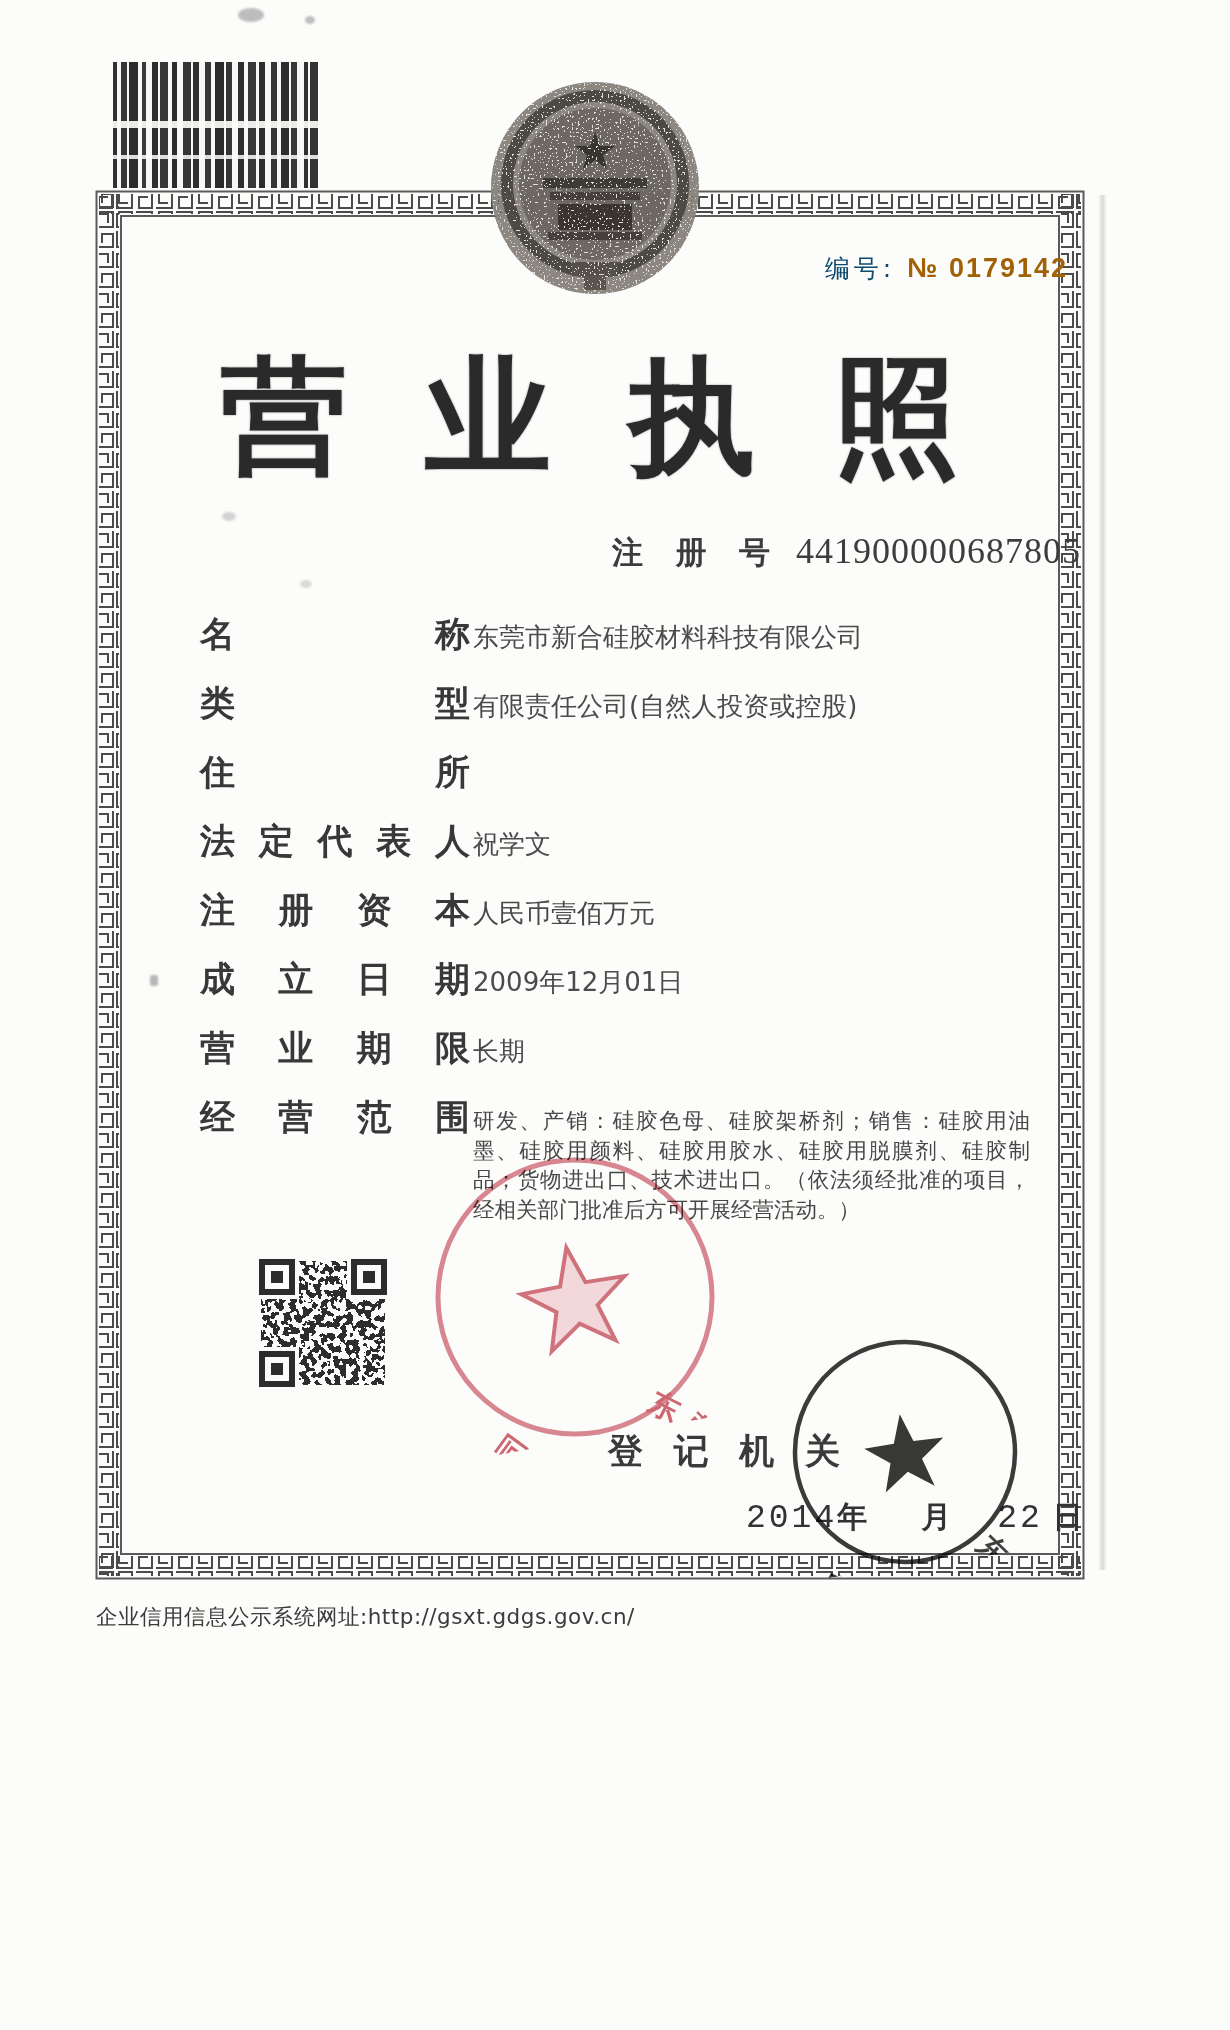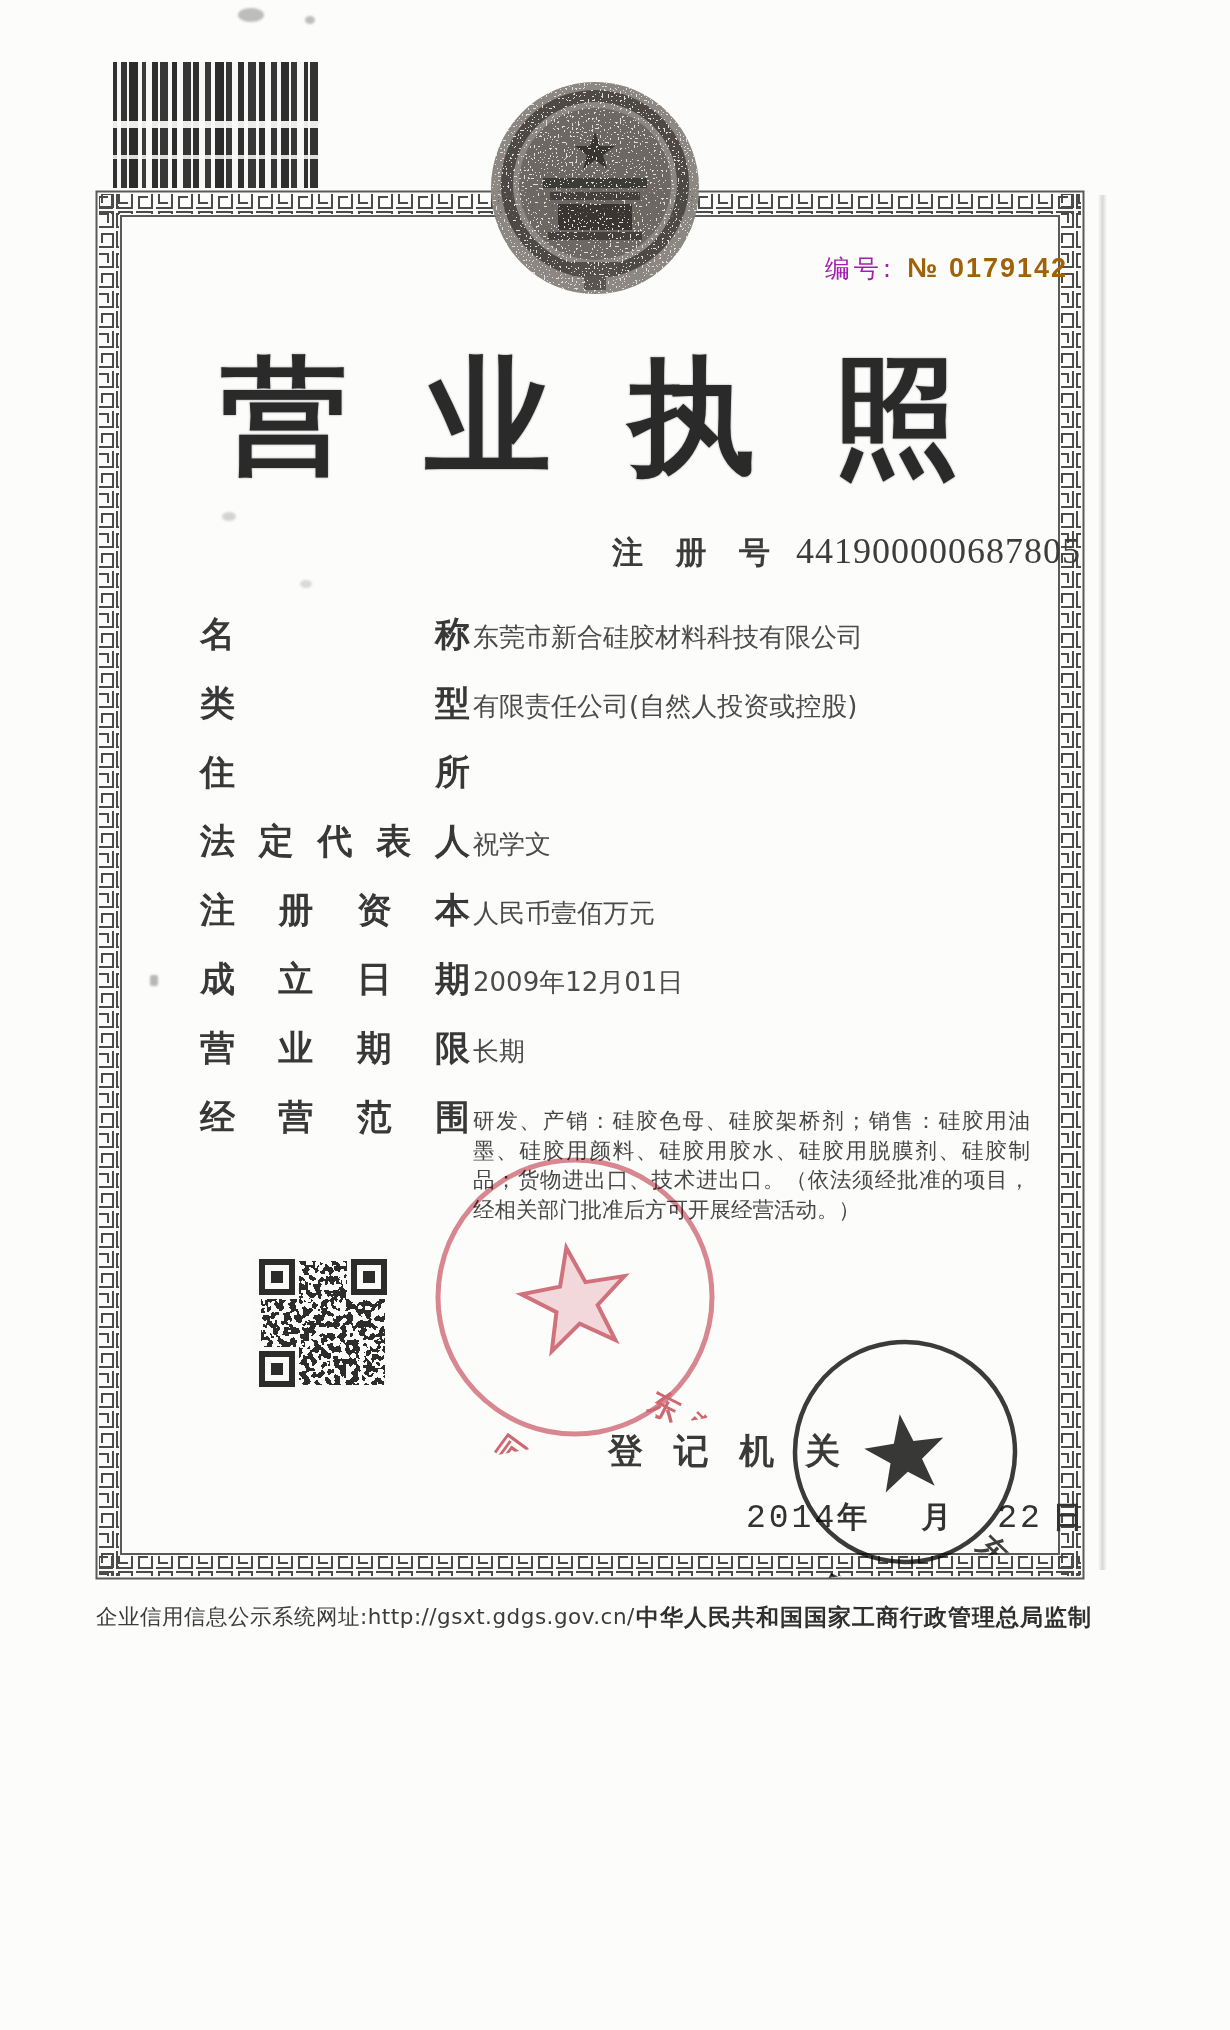--- a/index.html
+++ b/index.html
@@ -16,21 +16,21 @@
     position:absolute;left:113px;top:62px;width:205px;height:126px;opacity:.9;
     background:
       linear-gradient(180deg,rgba(252,252,251,0) 0 47%,rgba(252,252,251,.92) 47% 52%,rgba(252,252,251,0) 52% 74%,rgba(252,252,251,.85) 74% 77%,rgba(252,252,251,0) 77%),
       linear-gradient(90deg,#1c1c1c 0 2%,#f7f7f6 2% 4%,#202020 4% 7%,#f7f7f6 7% 8%,#161616 8% 12%,#f7f7f6 12% 14%,#242424 14% 16%,#f7f7f6 16% 19%,#181818 19% 22%,#f7f7f6 22% 23%,#222 23% 27%,#f7f7f6 27% 29%,#161616 29% 31%,#f7f7f6 31% 34%,#202020 34% 38%,#f7f7f6 38% 39%,#191919 39% 42%,#f7f7f6 42% 45%,#232323 45% 48%,#f7f7f6 48% 50%,#151515 50% 54%,#f7f7f6 54% 55%,#212121 55% 58%,#f7f7f6 58% 61%,#191919 61% 64%,#f7f7f6 64% 66%,#232323 66% 70%,#f7f7f6 70% 71%,#171717 71% 74%,#f7f7f6 74% 77%,#212121 77% 80%,#f7f7f6 80% 82%,#181818 82% 86%,#f7f7f6 86% 87%,#222 87% 90%,#f7f7f6 90% 93%,#1a1a1a 93% 95%,#f7f7f6 95% 96%,#1e1e1e 96% 100%);
   }
   
   .emblem{position:absolute;left:488px;top:80px;width:214px;height:218px;}
   .frame{position:absolute;left:95px;top:190px;}
   
   .serial{position:absolute;top:252px;right:162px;display:flex;align-items:baseline;gap:12px;}
-  .serial .lab{font-size:25px;letter-spacing:4px;color:#a21caf;}
+  .serial .lab{font-size:25px;letter-spacing:4px;color:#0c4a6e;}
   .serial .val{font-family:Liberation Sans, sans-serif;font-size:27px;font-weight:700;letter-spacing:2px;color:#a16207;}
   
   .title{
     position:absolute;left:95px;top:334px;width:990px;text-align:center;
     font-size:126px;font-weight:900;letter-spacing:78px;padding-left:78px;box-sizing:border-box;
     color:#2a2a2a;text-shadow:0 0 2px rgba(40,40,40,.55);font-family:"DejaVu Sans",sans-serif;
   }
   
   .regno{position:absolute;left:612px;top:530px;display:flex;align-items:baseline;gap:26px;}
   .regno .lab{display:flex;width:158px;justify-content:space-between;font-size:31px;color:#3c3c3c;font-weight:600;}
@@ -272,15 +272,14 @@
       <path id="rsealpath" d="M 114,202 A 88,88 0 1 1 113.9,202"></path>
     </defs>
     <circle cx="114" cy="114" r="110" fill="none" stroke="#202020" stroke-width="4.5"></circle>
     <polygon points="114,76 123.9,104.2 153.9,105 129.9,123 138.7,151.5 114,134 89.3,151.5 98.1,123 74.1,105 104.1,104.2" fill="#1c1c1c"></polygon>
     <text class="seal-arc" fill="#242424" letter-spacing="13">
       <textPath href="#rsealpath" startOffset="58">东莞市工商行政管理局</textPath>
     </text>
   </svg>
 
   <div class="footer-left">企业信用信息公示系统网址:http://gsxt.gdgs.gov.cn/</div>
-  <div class="footer-right">中华人民共和国国家工商行政管理总局监制</div>
 
 </div>
 
 </body></html>

